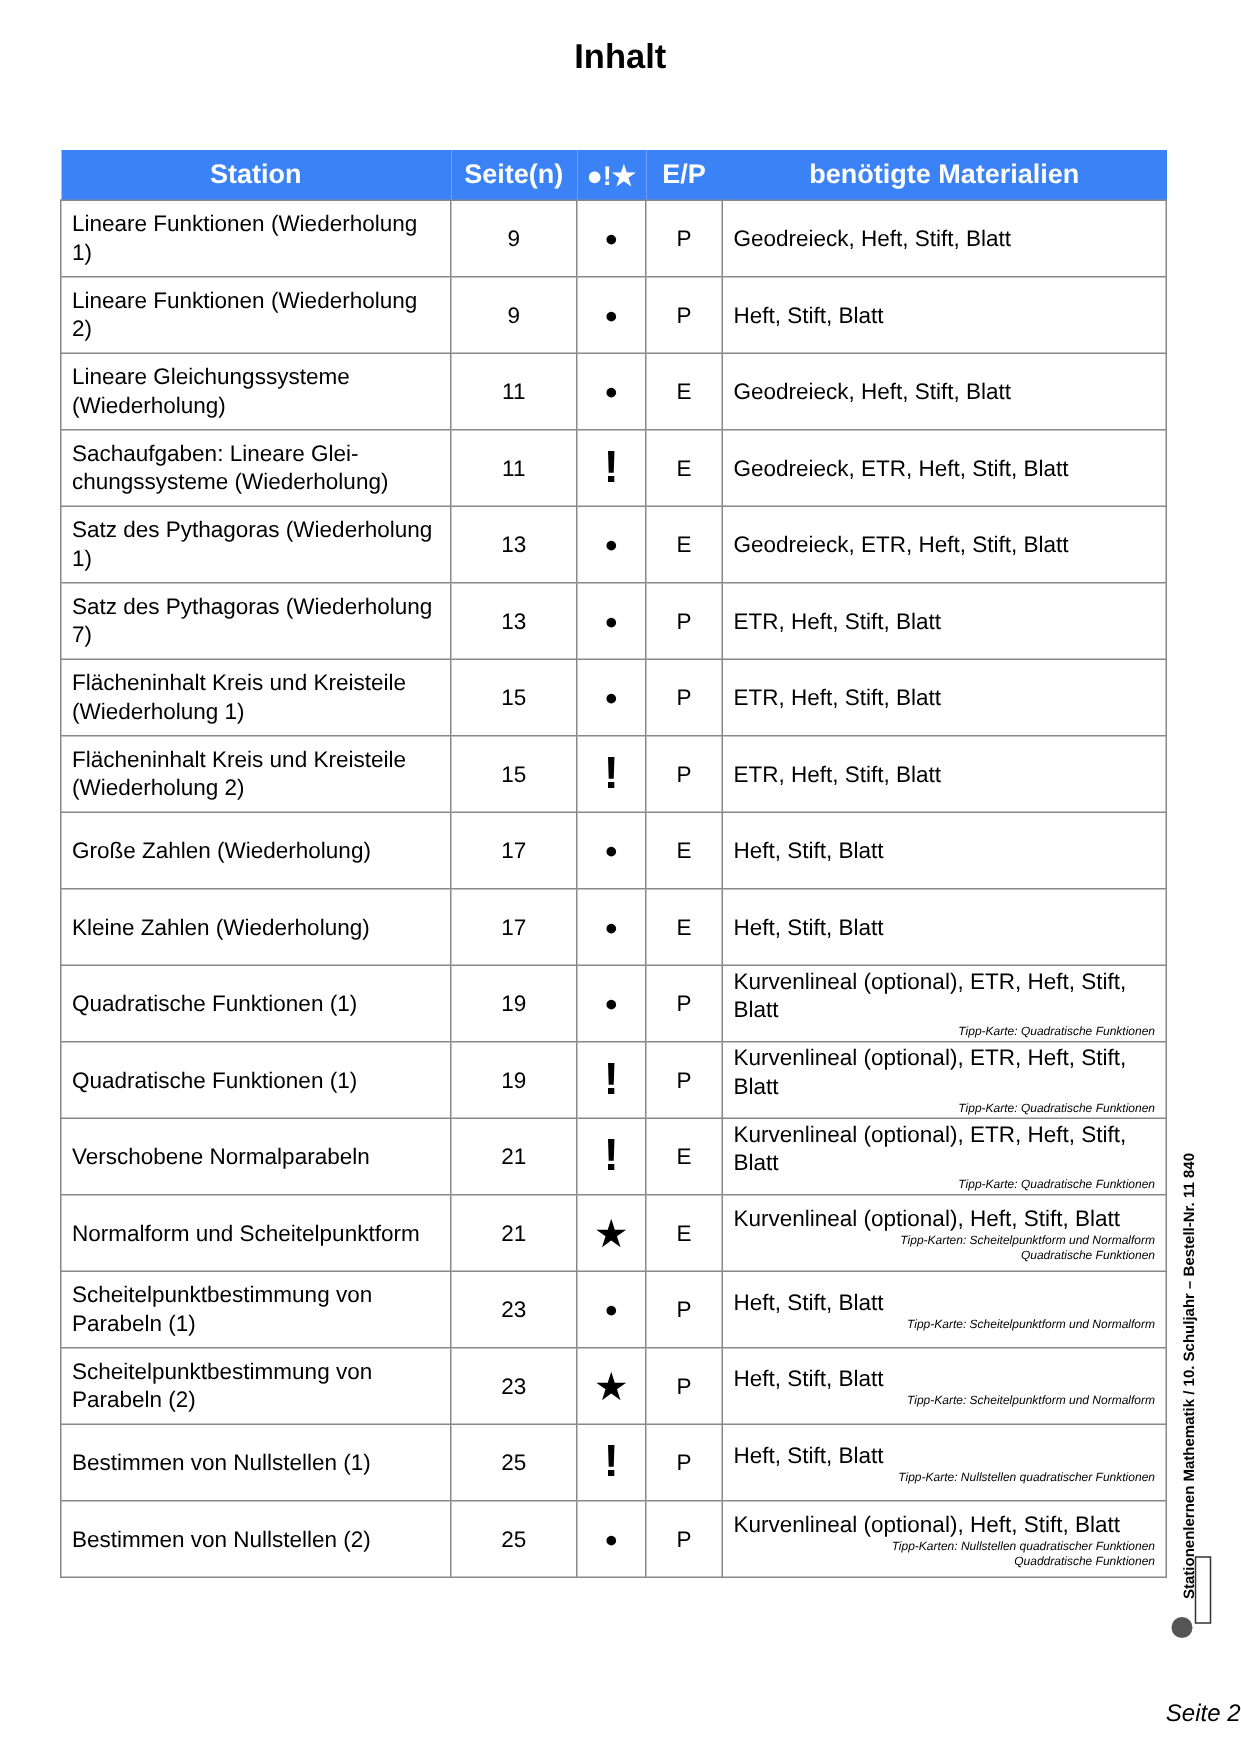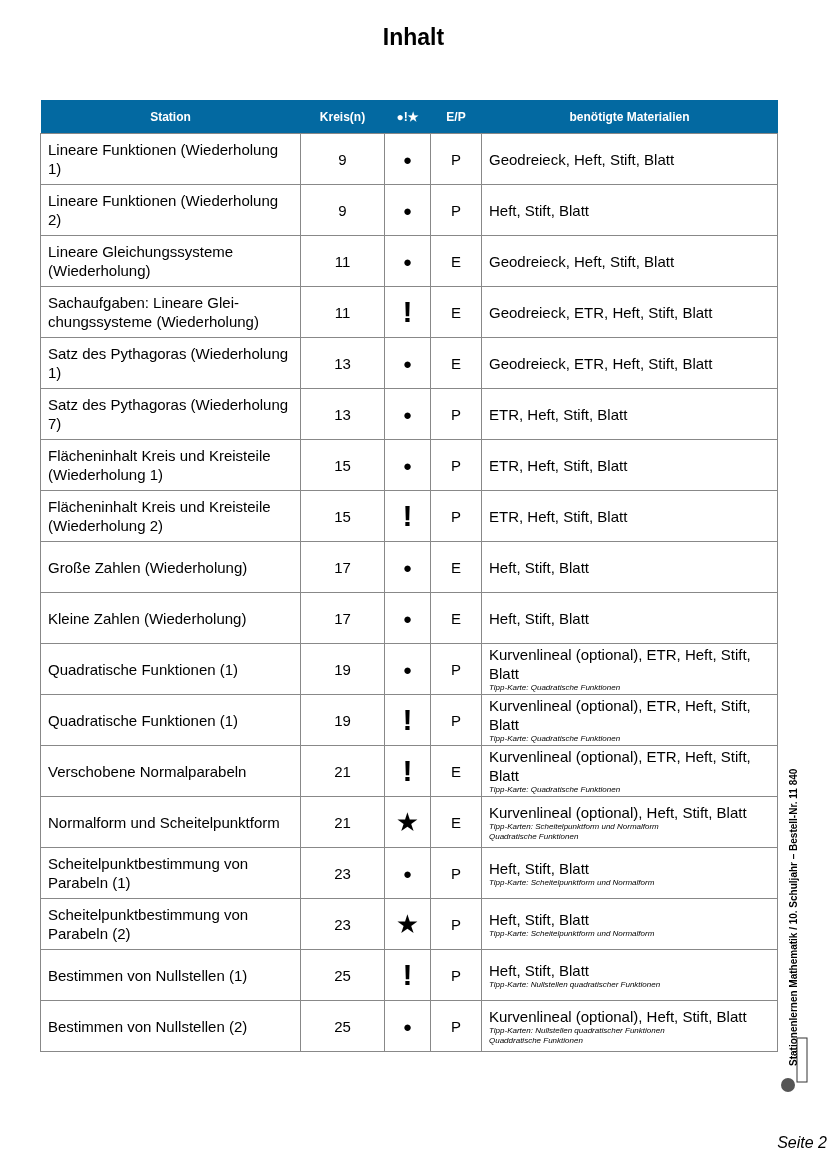--- a/index.html
+++ b/index.html
@@ -1,46 +1,46 @@
 <!DOCTYPE html>
 <html><head>
 <meta charset="utf-8">
 <style>
   html,body{margin:0;padding:0;background:#fff;}
   body{width:827px;height:1169px;position:relative;font-family:"Liberation Sans",sans-serif;color:#000;overflow:hidden;}
   .title{position:absolute;top:24px;left:0;width:827px;text-align:center;font-size:23px;font-weight:bold;}
   table{position:absolute;top:100px;left:40px;width:737px;border-collapse:collapse;table-layout:fixed;}
-  th{background:#0369a1;color:#fff;font-size:12px;font-weight:bold;height:33px;padding:0;text-align:center;}
+  th{background:#3b82f6;color:#fff;font-size:18px;font-weight:bold;height:33px;padding:0;text-align:center;}
   td{border:1px solid #888;height:50px;padding:0 7px;font-size:15px;vertical-align:middle;line-height:19px;}
   td.c{text-align:center;padding:0;}
   .sym{font-size:15px;}
   .excl{font-size:30px;font-weight:bold;line-height:30px;}
   .star{font-size:26px;line-height:26px;}
-  .tip{font-size:8px;font-style:italic;line-height:10px;display:block;}
+  .tip{font-size:8px;font-style:italic;line-height:10px;display:block;text-align:right;}
   .side{position:absolute;left:788px;top:1066px;transform-origin:0 0;transform:rotate(-90deg);white-space:nowrap;font-size:10px;font-weight:bold;width:360px;}
   .logo{position:absolute;left:780px;top:1030px;width:30px;height:66px;}
   .footer{position:absolute;top:1134px;left:0;width:827px;text-align:right;font-size:16px;font-style:italic;}
 </style>
 </head>
 <body>
 
 <div class="title">Inhalt</div>
 
 <table>
   <colgroup>
     <col style="width:260px">
       <col style="width:84px">
       <col style="width:46px">
       <col style="width:51px">
       <col style="width:296px">
   </colgroup>
   <thead>
     <tr>
       <th>Station</th>
-      <th>Kreis(n)</th>
+      <th>Seite(n)</th>
       <th>●!★</th>
       <th>E/P</th>
       <th>benötigte Materialien</th>
     </tr>
   </thead>
   <tbody id="tbody">
       <tr>
         <td>Lineare Funktionen (Wiederholung 1)</td>
         <td class="c">9</td>
         <td class="c"><span class="sym">●</span></td>

